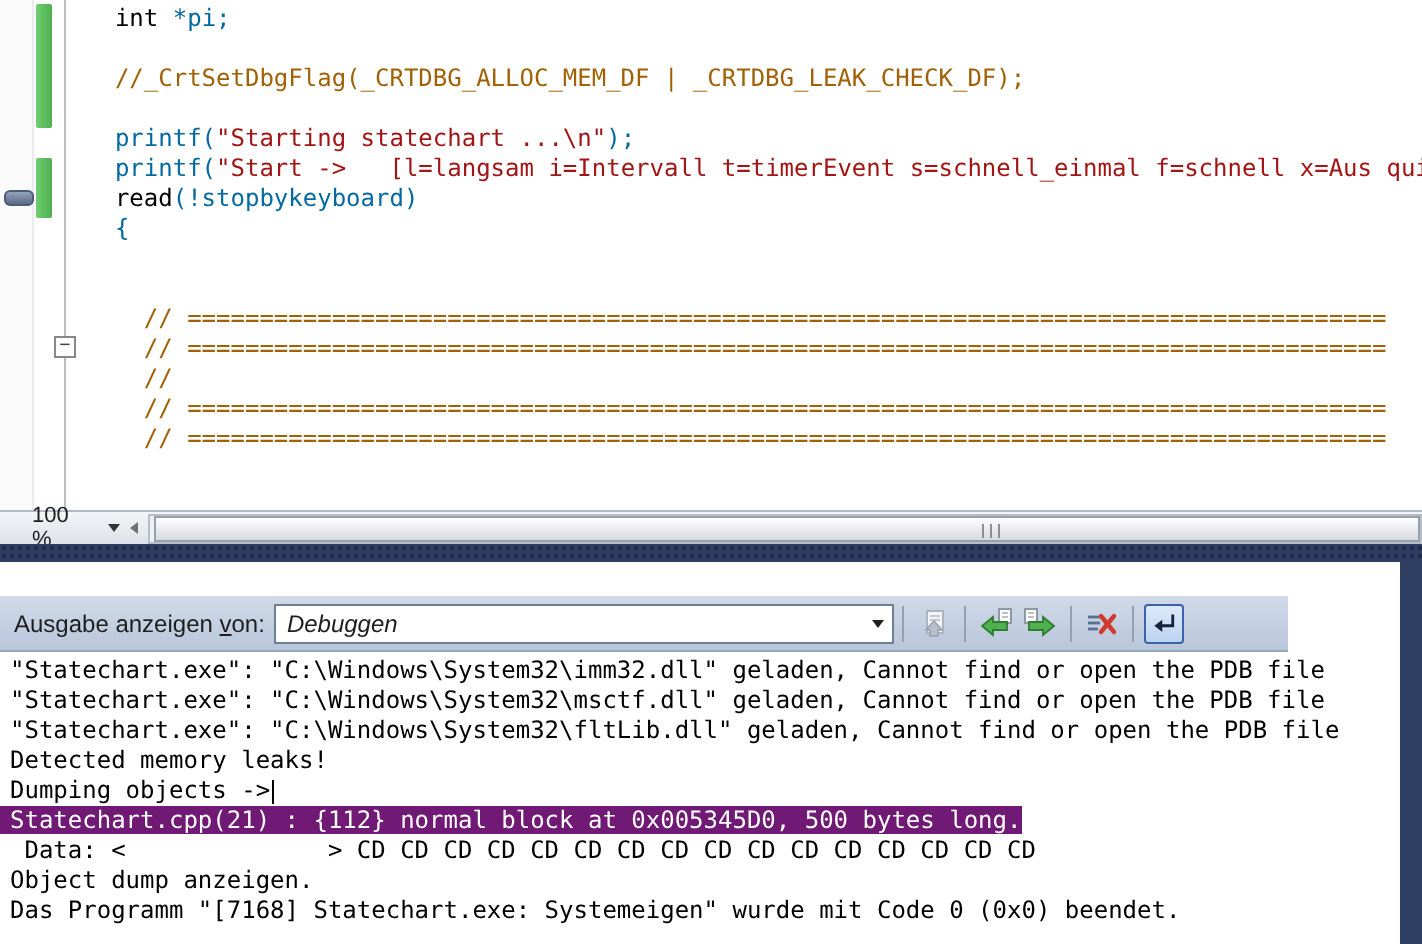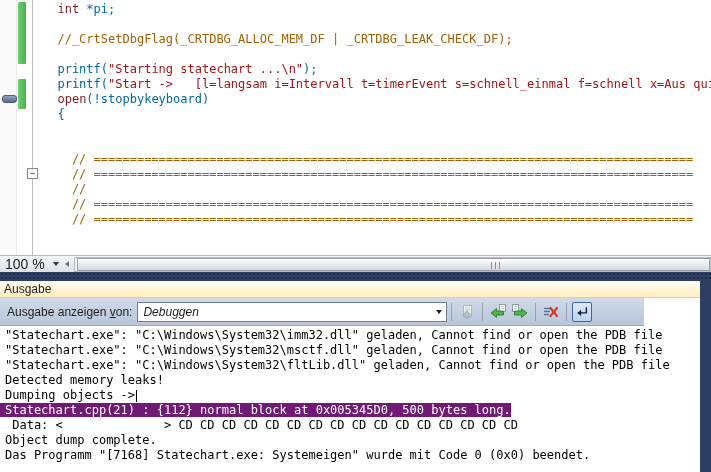--- a/index.html
+++ b/index.html
@@ -14,28 +14,28 @@
   #change-bar-1{top:2px;height:62px;}
   #change-bar-2{top:79px;height:30px;}
   #dash-marker{left:2px;top:95px;width:13px;height:6px;border-radius:3px;
                background:linear-gradient(#93a3ba,#5b6b86);border:1px solid #4c5c77;}
   #fold-line{left:32px;top:0;width:1px;height:255px;background:#bdbdbd;}
   #fold-box{left:27px;top:168px;width:11px;height:11px;background:#fff;border:1px solid #888;
             font:9px/9px "DejaVu Sans Mono",monospace;text-align:center;color:#444;box-sizing:border-box;}
   #code-area{left:43px;top:2px;width:668px;height:251px;overflow:hidden;}
   .code-line{white-space:pre;min-height:15px;line-height:15px;
              font-family:"DejaVu Sans Mono",monospace;font-size:12px;}
-  .tok-pl{color:#0369a1;} .tok-kw{color:#7f1d1d;} .tok-cm{color:#a16207;} .tok-st{color:#a31515;}
+  .tok-pl{color:#0369a1;} .tok-kw{color:#000000;} .tok-cm{color:#a16207;} .tok-st{color:#a31515;}
 
   
   #editor-bottom{left:0;top:255px;width:711px;height:17px;
                  background:linear-gradient(#f3f5f8,#dde1e8);border-top:1px solid #b3bac4;box-sizing:border-box;
                  display:flex;align-items:center;}
-  #zoom-control{width:60px;height:100%;display:flex;align-items:center;padding-left:5px;box-sizing:border-box;
-                font-size:14px;color:#1e1e1e;}
+  #zoom-control{width:60px;height:100%;display:flex;align-items:center;padding-left:16px;box-sizing:border-box;
+                font-size:11px;color:#1e1e1e;}
   #zoom-control .arr{margin-left:8px;width:0;height:0;border-left:3.5px solid transparent;
                      border-right:3.5px solid transparent;border-top:4px solid #333;}
   #hscroll-left{width:14px;height:100%;display:flex;align-items:center;justify-content:center;}
   #hscroll-left .tri{width:0;height:0;border-top:3.5px solid transparent;border-bottom:3.5px solid transparent;
                      border-right:4.5px solid #707070;}
   #hscroll-track{flex:1;height:15px;background:#eef0f3;border:1px solid #b7bdc6;box-sizing:border-box;position:relative;}
   #hscroll-thumb{position:absolute;left:2px;top:0;right:0;height:13px;
                  background:linear-gradient(#fefefe,#d6d9de);border:1px solid #9aa0a9;box-sizing:border-box;}
   #hscroll-grip{position:absolute;left:413px;top:3px;width:10px;height:7px;
                 background:repeating-linear-gradient(90deg,#8a8f98 0 1px,transparent 1px 4px);}
@@ -82,21 +82,21 @@
   <div id="change-bar-2" class="abs change-bar"></div>
   <div id="fold-line" class="abs"></div>
   <div id="fold-box" class="abs">−</div>
   <div id="code-area" class="abs">
       <div class="code-line"><span class="tok-pl">  </span><span class="tok-kw">int</span><span class="tok-pl"> *pi;</span></div>
       <div class="code-line"></div>
       <div class="code-line"><span class="tok-cm">  //_CrtSetDbgFlag(_CRTDBG_ALLOC_MEM_DF | _CRTDBG_LEAK_CHECK_DF);</span></div>
       <div class="code-line"></div>
       <div class="code-line"><span class="tok-pl">  printf(</span><span class="tok-st">"Starting statechart ...\n"</span><span class="tok-pl">);</span></div>
       <div class="code-line"><span class="tok-pl">  printf(</span><span class="tok-st">"Start -&gt;   [l=langsam i=Intervall t=timerEvent s=schnell_einmal f=schnell x=Aus quit]</span></div>
-      <div class="code-line"><span class="tok-pl">  </span><span class="tok-kw">open</span><span class="tok-pl">(!stopbykeyboard)</span></div>
+      <div class="code-line"><span class="tok-pl">  </span><span class="tok-kw">read</span><span class="tok-pl">(!stopbykeyboard)</span></div>
       <div class="code-line"><span class="tok-pl">  {</span></div>
       <div class="code-line"></div>
       <div class="code-line"></div>
       <div class="code-line"><span class="tok-cm">    // ===================================================================================</span></div>
       <div class="code-line"><span class="tok-cm">    // ===================================================================================</span></div>
       <div class="code-line"><span class="tok-cm">    //</span></div>
       <div class="code-line"><span class="tok-cm">    // ===================================================================================</span></div>
       <div class="code-line"><span class="tok-cm">    // ===================================================================================</span></div>
     </div>
 </div>
@@ -114,23 +114,20 @@
       <div id="hscroll-grip"></div>
     </div>
   </div>
 </div>
 
 <div id="splitter" class="abs"></div>
 
 <div id="output-panel" class="abs">
   <div id="panel-right-strip" class="abs"></div>
 
-  <div id="panel-header" class="abs">
-    <span>Ausgabe</span>
-  </div>
 
   <div id="panel-toolbar" class="abs">
     <span id="show-output-label"><span>Ausgabe anzeigen </span><span class="accel">v</span><span>on:</span></span>
 
     <div id="source-combo">
       <span class="val">Debuggen</span>
       <span class="dd">
           <span class="arr"></span>
         </span>
     </div>
@@ -192,16 +189,16 @@
   </div>
 
   <div id="panel-body" class="abs">
       <div class="out-line"><span>"Statechart.exe": "C:\Windows\System32\imm32.dll" geladen, Cannot find or open the PDB file</span></div>
       <div class="out-line"><span>"Statechart.exe": "C:\Windows\System32\msctf.dll" geladen, Cannot find or open the PDB file</span></div>
       <div class="out-line"><span>"Statechart.exe": "C:\Windows\System32\fltLib.dll" geladen, Cannot find or open the PDB file</span></div>
       <div class="out-line"><span>Detected memory leaks!</span></div>
       <div class="out-line"><span>Dumping objects -&gt;</span><span class="caret"></span></div>
       <div class="out-line hl"><span>Statechart.cpp(21) : {112} normal block at 0x005345D0, 500 bytes long.</span></div>
       <div class="out-line"><span> Data: &lt;              &gt; CD CD CD CD CD CD CD CD CD CD CD CD CD CD CD CD</span></div>
-      <div class="out-line"><span>Object dump complete.</span></div>
+      <div class="out-line"><span>Object dump anzeigen.</span></div>
       <div class="out-line"><span>Das Programm "[7168] Statechart.exe: Systemeigen" wurde mit Code 0 (0x0) beendet.</span></div>
     </div>
 </div>
 
 </body></html>

